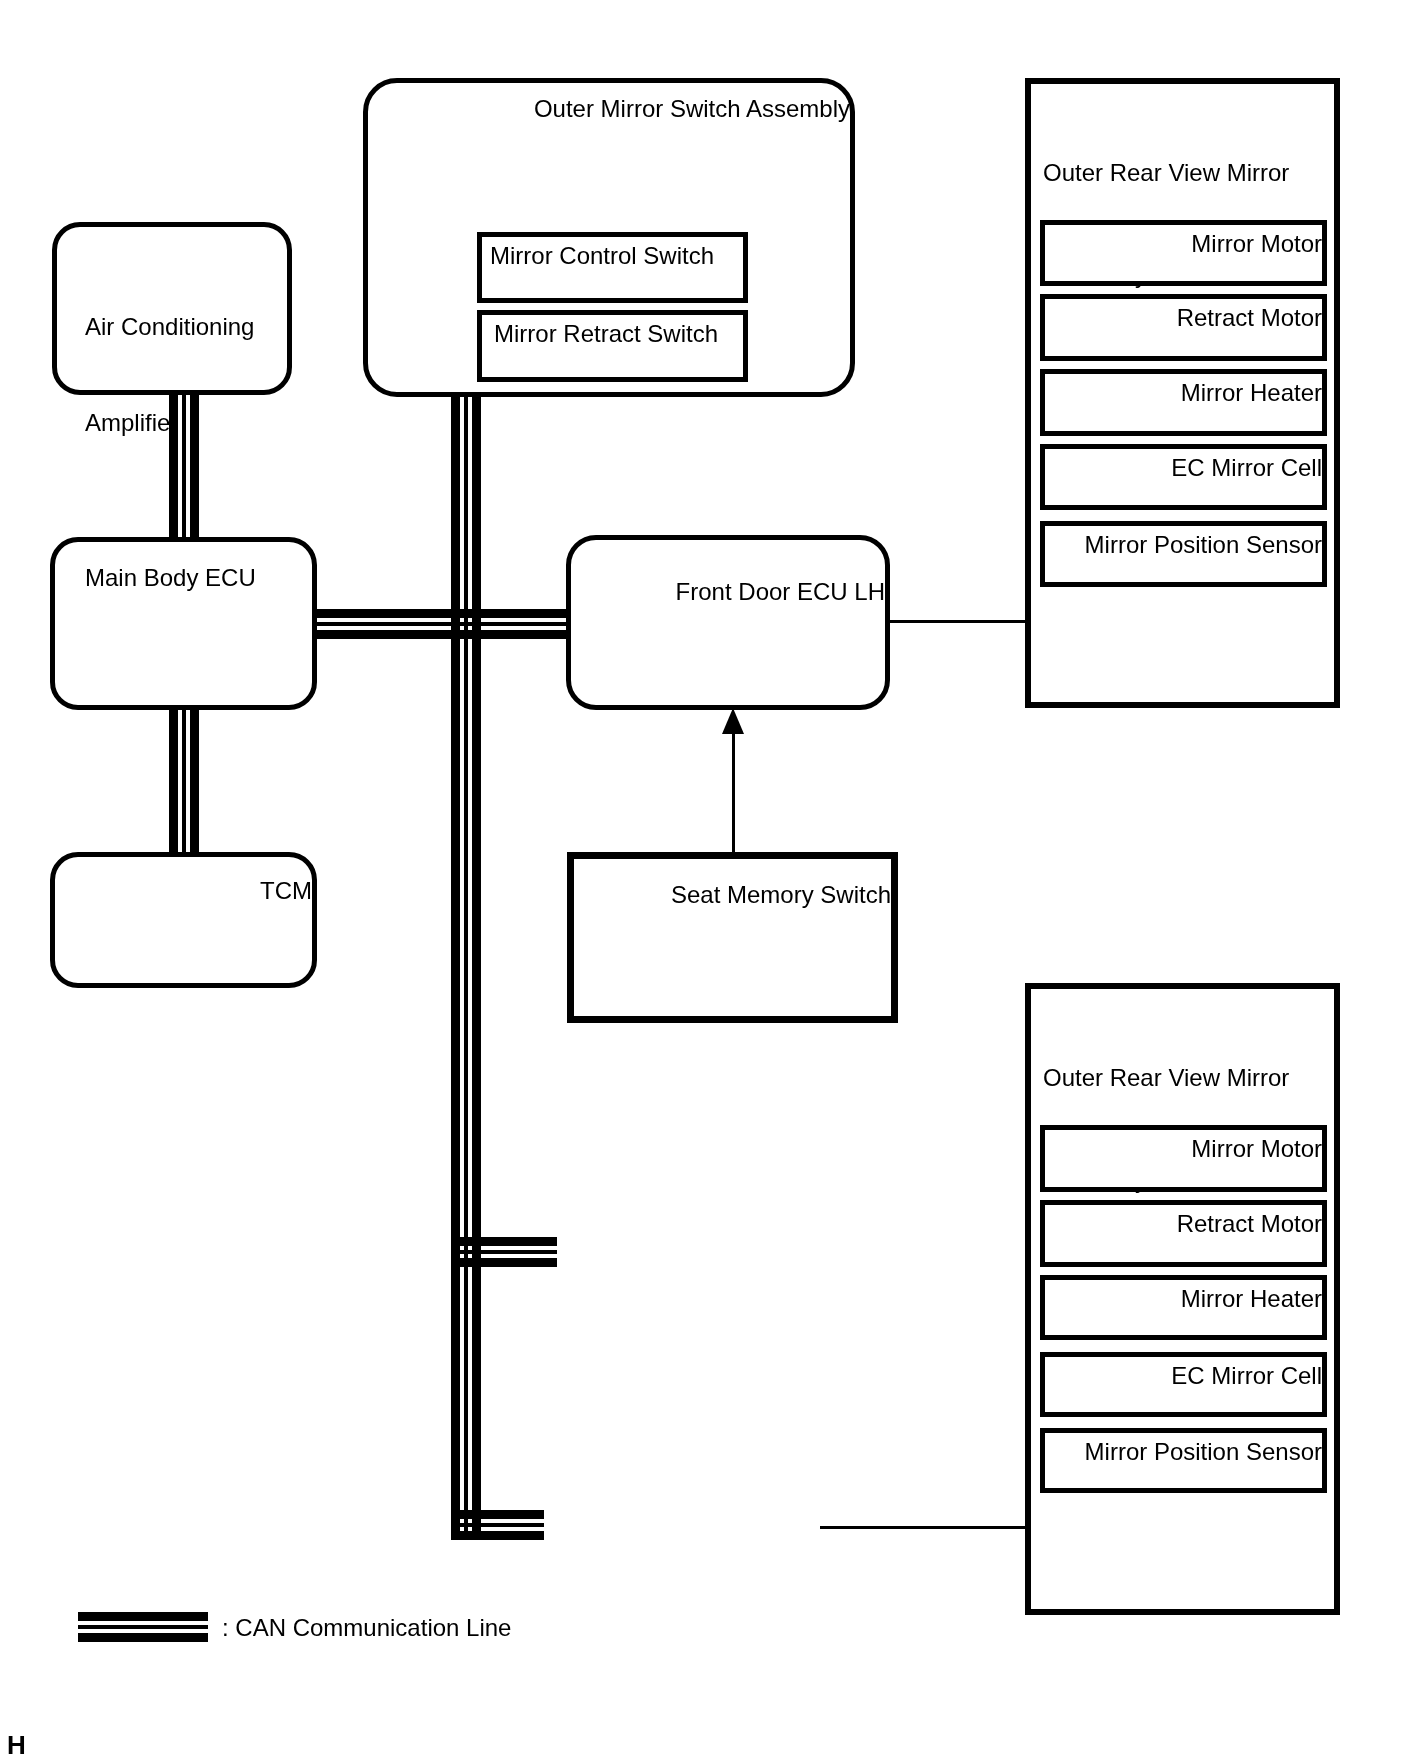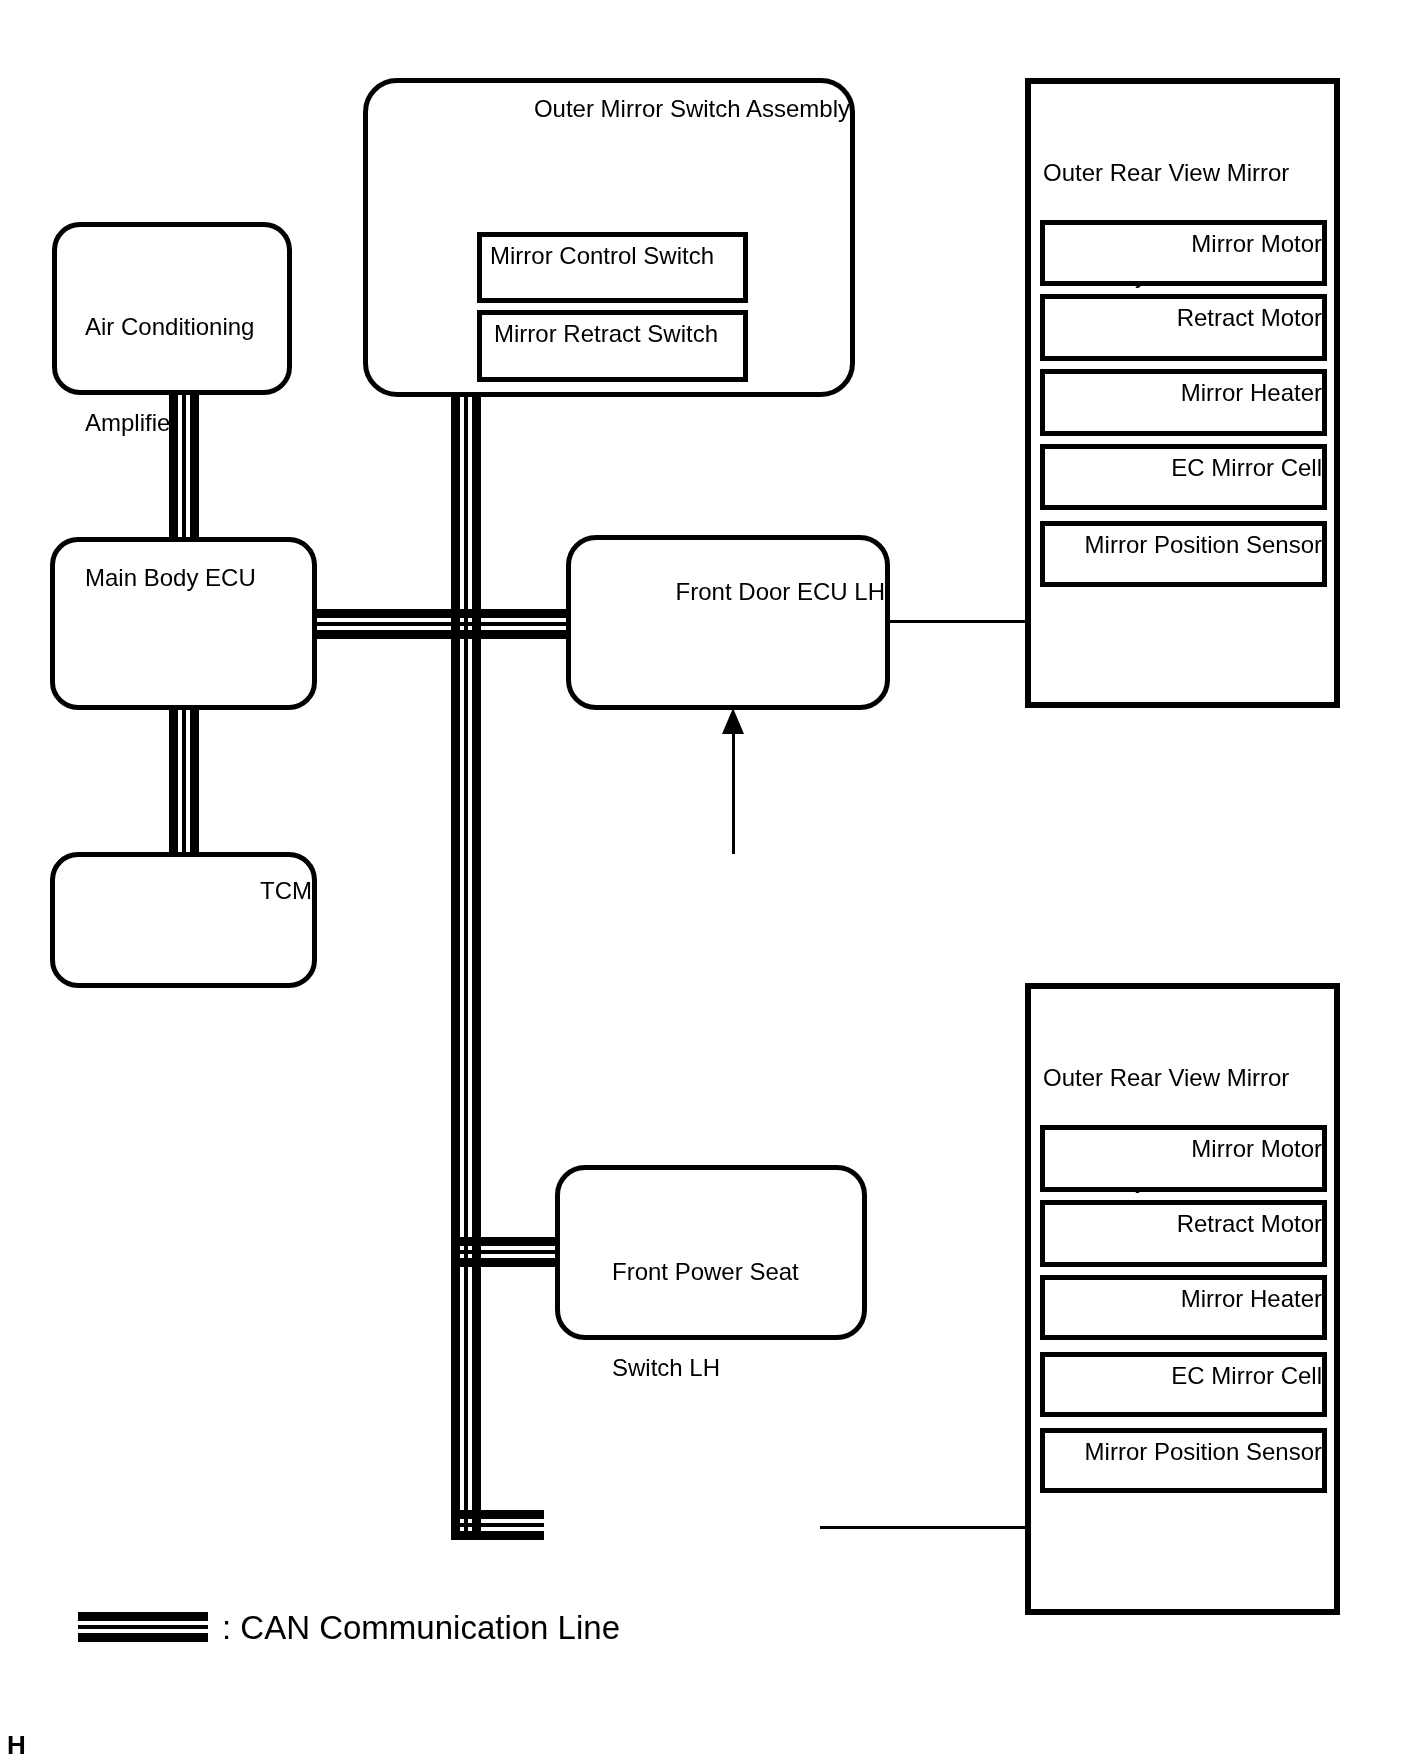--- a/index.html
+++ b/index.html
@@ -19,21 +19,21 @@
   
   .triple-v{position:absolute;width:30px;
     background:linear-gradient(to right,#000 0 9px,transparent 9px 13px,#000 13px 17px,transparent 17px 21px,#000 21px 30px);}
   .triple-h{position:absolute;height:30px;
     background:linear-gradient(to bottom,#000 0 9px,transparent 9px 13px,#000 13px 17px,transparent 17px 21px,#000 21px 30px);}
   .sline-h{position:absolute;height:3px;background:#000;}
   .sline-v{position:absolute;width:3px;background:#000;}
   .arrowhead{position:absolute;width:0;height:0;
     border-left:11px solid transparent;border-right:11px solid transparent;
     border-bottom:26px solid #000;}
-  .legend-text{position:absolute;font-size:33px;line-height:30px;}
+  .legend-text{position:absolute;font-size:24px;line-height:30px;}
   .footer-h{position:absolute;font-size:26px;font-weight:bold;}
 </style>
 </head>
 <body>
 
 <div class="canvas">
 
   <div class="triple-v" style="left:169px;top:393px;height:146px"></div>
   <div class="triple-v" style="left:169px;top:708px;height:146px"></div>
   <div class="triple-h" style="left:315px;top:609px;width:253px"></div>
@@ -90,27 +90,24 @@
   </div>
 
   <div class="box rounded" style="left:566px;top:535px;width:324px;height:175px">
     <div class="lbl center" style="padding-top:36px">Front Door ECU LH</div>
   </div>
 
   <div class="box rounded" style="left:50px;top:852px;width:267px;height:136px;border-radius:28px">
     <div class="lbl center" style="padding-top:18px">TCM</div>
   </div>
 
+  <div class="box" style="left:567px;top:852px;width:331px;height:171px;border:7px solid #000">
+    <div class="lbl center" style="padding-top:20px">Seat Memory Switch</div>
+  </div>
 
-  <div class="box rounded" style="left:555px;top:1165px;width:312px;height:175px">
-    <div class="lbl" style="padding:22px 0 0 52px">
-      <div>Front Power Seat</div>
-      <div>Switch LH</div>
-    </div>
-  </div>
 
 
   <div class="box sharp" style="left:1025px;top:983px;width:315px;height:632px">
     <div class="lbl" style="padding:4px 0 0 12px;line-height:34px">
       <div>Outer Rear View Mirror</div>
       <div>Assembly RH</div>
     </div>
   </div>
   <div class="box inner" style="left:1040px;top:1125px;width:287px;height:67px">
     <div class="lbl center" style="padding-top:3px">Mirror Motor</div>

